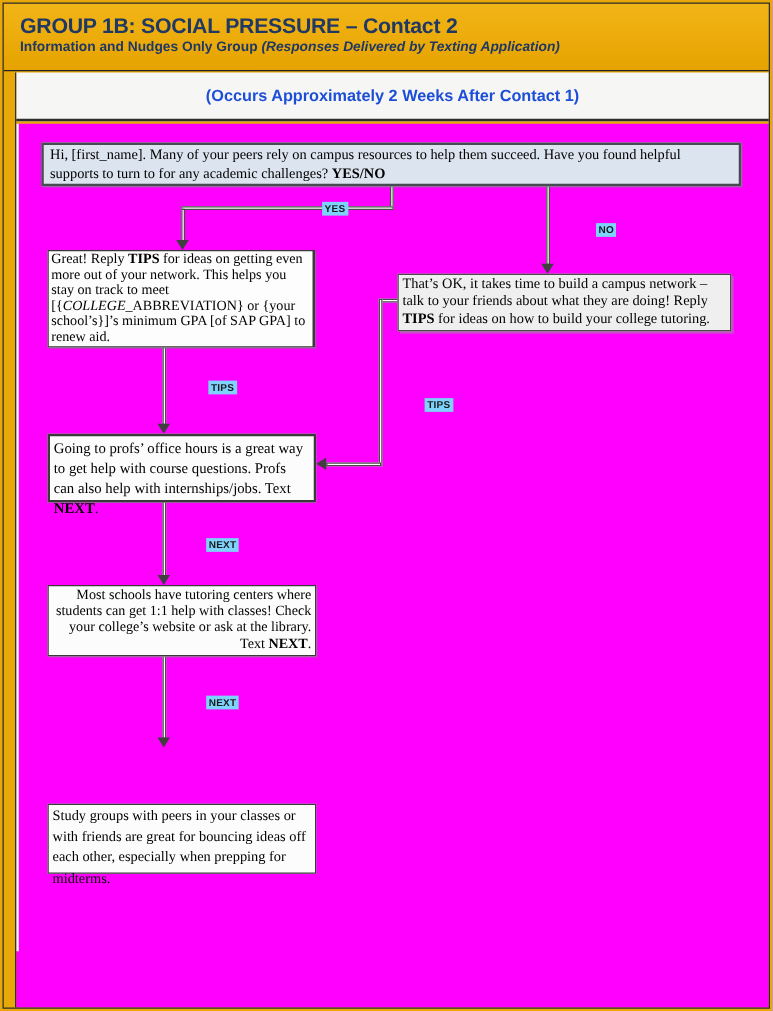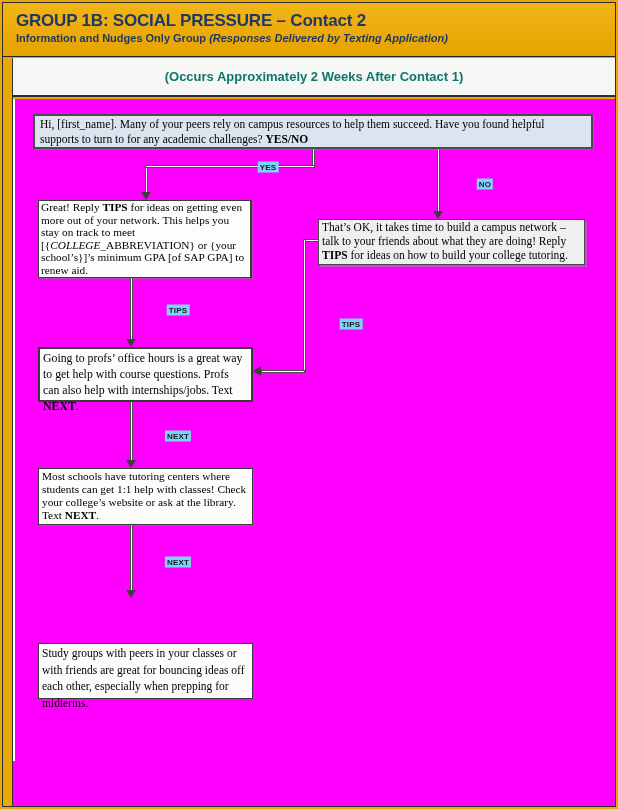--- a/index.html
+++ b/index.html
@@ -33,21 +33,21 @@
   
   .stripe-border{position:absolute;left:12px;top:58px;width:1px;height:748px;background:#333;z-index:4;}
 
   
   .banner{
     position:absolute;left:13px;top:58px;width:602px;height:39px;
     background:#f6f6f4;
     border-bottom:2px solid #2e2e2e;
     box-sizing:border-box;
     display:flex;align-items:center;justify-content:center;
-    color:#0f766e;font-weight:bold;font-size:13px;
+    color:#1d4ed8;font-weight:bold;font-size:13px;
     z-index:3;
   }
 
   
   .main{position:absolute;left:13px;top:99px;width:602px;height:707px;background:#FF00FF;z-index:1;}
   .whitegap{position:absolute;left:13px;top:99px;width:2px;height:662px;background:#ffffff;z-index:2;}
 
   
   .fbox{
     position:absolute;box-sizing:border-box;z-index:10;
@@ -60,21 +60,21 @@
   .b2{left:38px;top:200px;width:214px;height:78px;background:#fdfdfd;
       border:1px solid #3a3a3a;border-right-width:2px;font-size:11.3px;line-height:12.6px;padding:0 2px;
       box-shadow:1px 1px 0 rgba(130,130,130,.55);}
   .b3{left:318px;top:219px;width:267px;height:46px;background:#efefef;
       border:1px solid #4a4a4a;font-size:11.5px;line-height:14px;padding:0 3px;
       box-shadow:2px 2px 0 rgba(150,150,150,.5);}
   .b4{left:38px;top:347px;width:215px;height:55px;background:#fcfcfc;
       border:2px solid #3a3a3a;font-size:11.8px;line-height:16px;padding:1px 3px;}
   .b5{left:38px;top:468px;width:215px;height:57px;background:#fcfcfc;
       border:1px solid #3a3a3a;font-size:11.3px;line-height:13px;padding:1px 3px;
-      box-shadow:1px 1px 0 rgba(130,130,130,.55);}
+      box-shadow:1px 1px 0 rgba(130,130,130,.55);text-align:right;}
   .b6{left:38px;top:598px;width:215px;height:56px;background:#fcfcfc;
       border:1px solid #3a3a3a;font-size:11.5px;line-height:16.5px;padding:1px 3px;margin-top:45px;}
 
   
   .conn{position:absolute;background:#ffffff;border:1px solid #4a4a4a;box-sizing:border-box;z-index:6;}
 
   .arr{position:absolute;width:0;height:0;z-index:7;}
   .arr-d{border-left:5px solid transparent;border-right:5px solid transparent;border-top:8px solid #3f3f3f;}
   .arr-l{border-top:5px solid transparent;border-bottom:5px solid transparent;border-right:8px solid #3f3f3f;}
 

